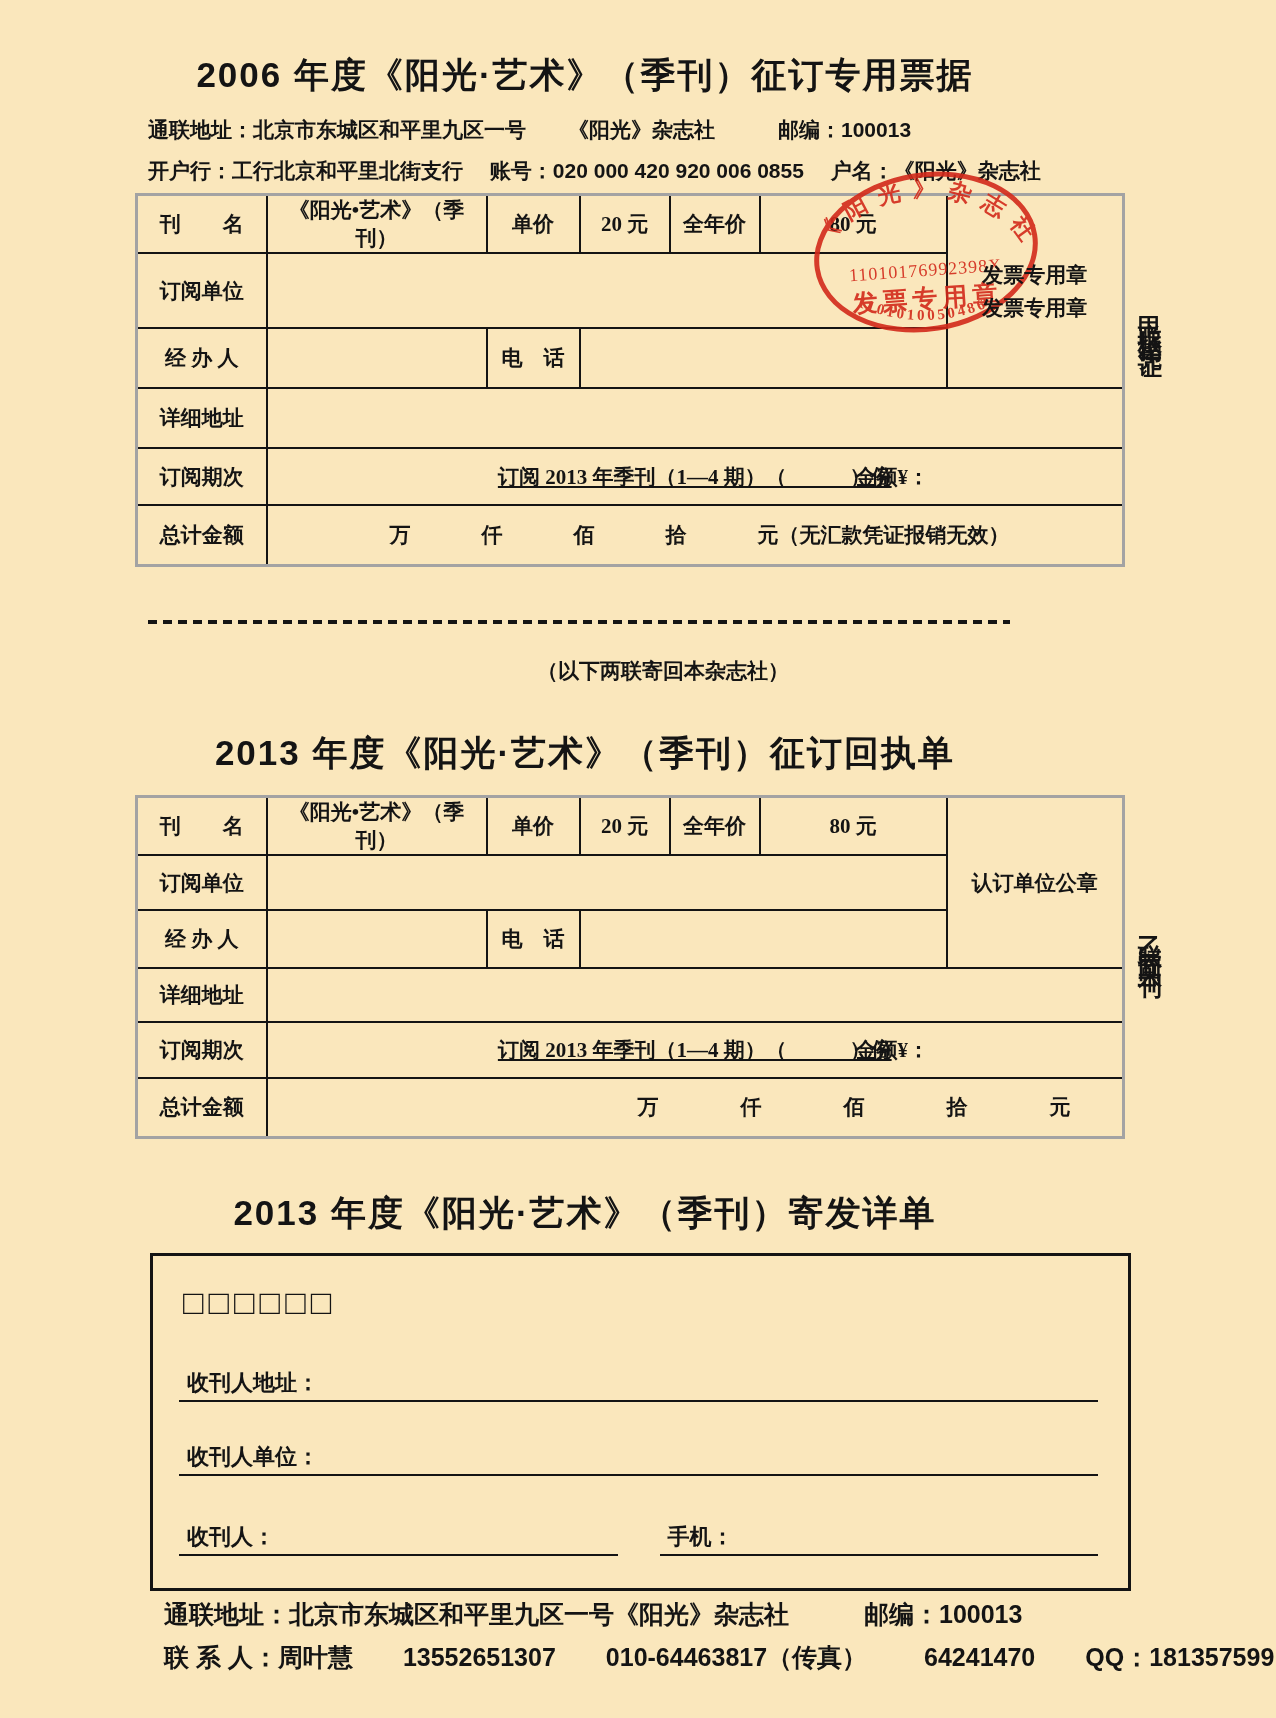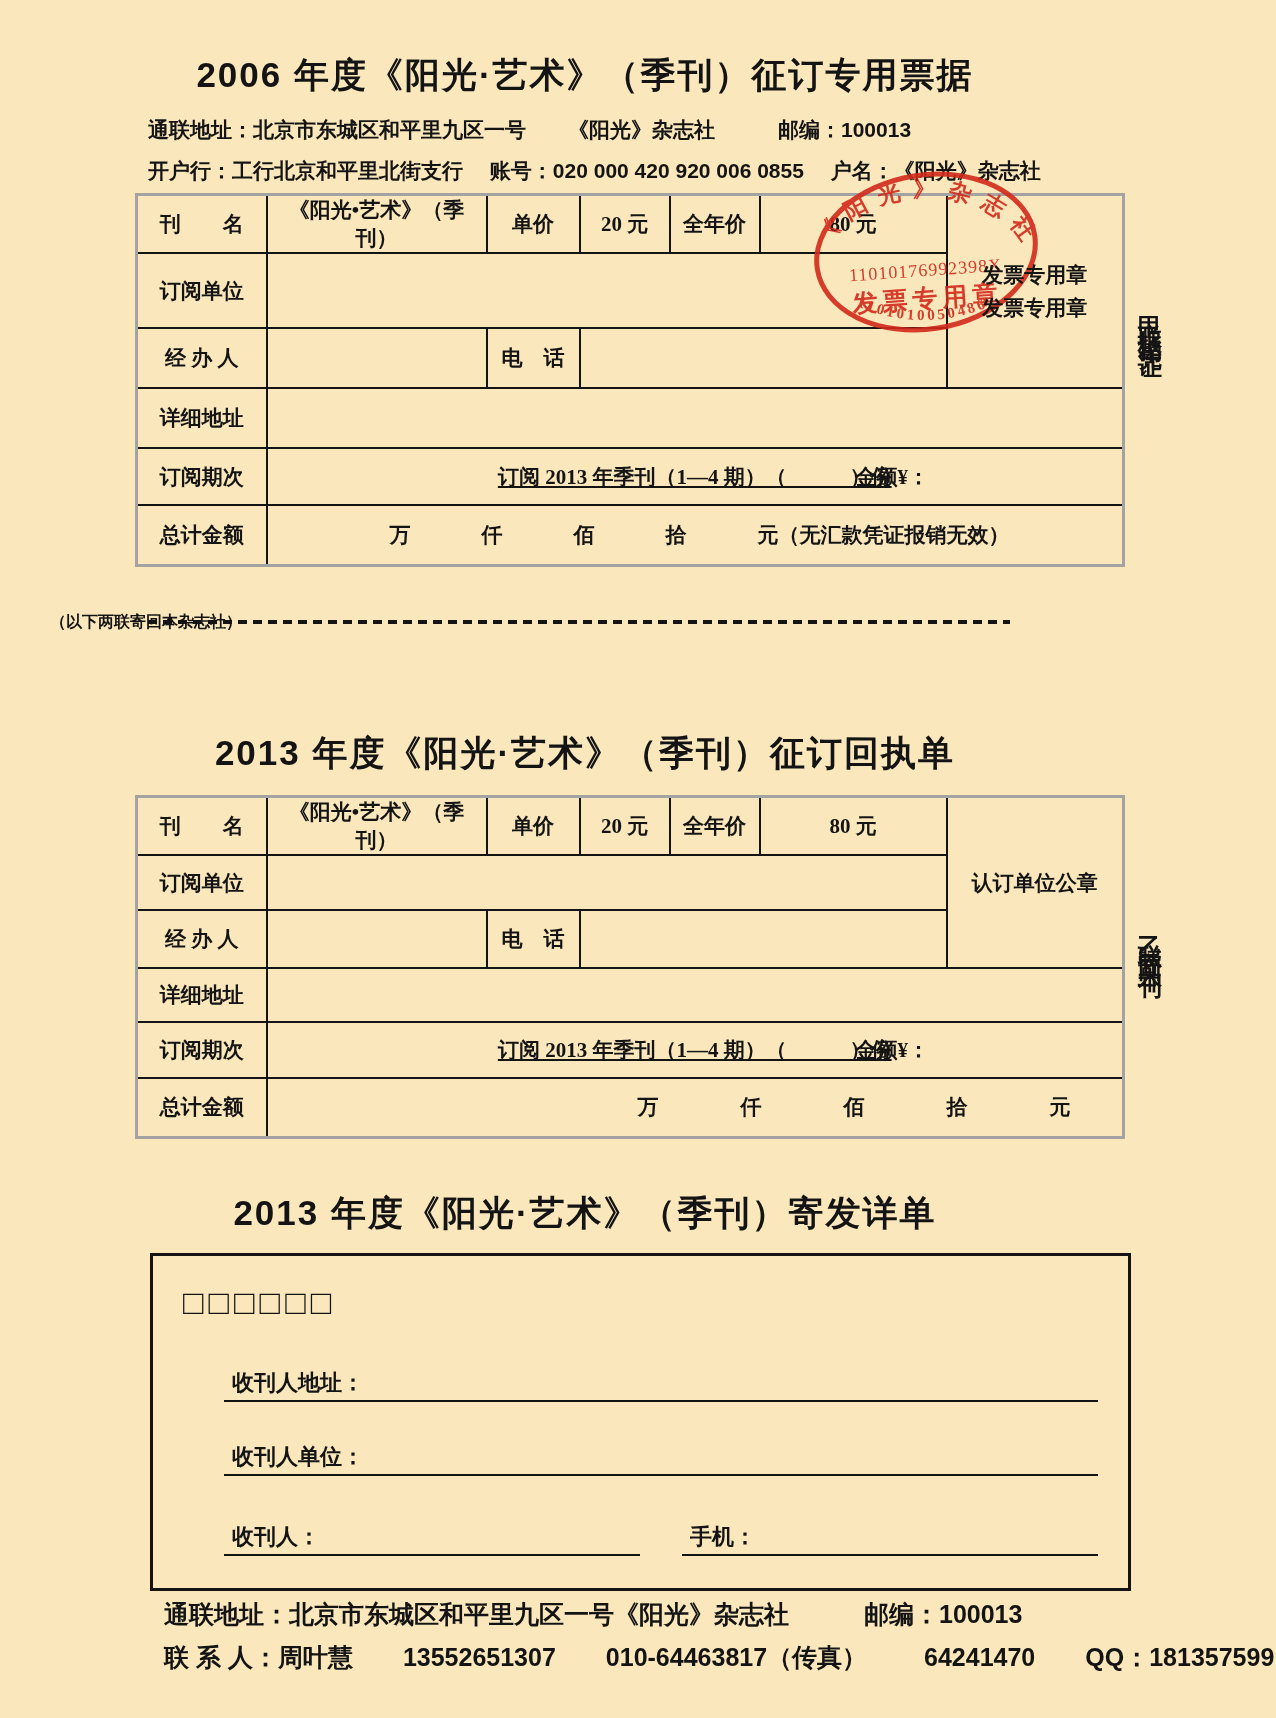--- a/index.html
+++ b/index.html
@@ -50,39 +50,39 @@
   .side-label{
     left:1134px;writing-mode:vertical-rl;
     font-size:24px;letter-spacing:8px;font-weight:600;
   }
   
   .dash-line{
     top:620px;left:148px;width:862px;height:4px;
     background:repeating-linear-gradient(90deg,#141414 0 9px,transparent 9px 15px);
   }
   .divider-note{
-    top:612px;left:50px;width:1226px;text-align:left;
-    font-size:16px;font-weight:bold;
+    top:657px;left:50px;width:1226px;text-align:center;
+    font-size:21px;font-weight:bold;
     font-family:"Liberation Sans", sans-serif;
   }
   
   .stamp{left:806px;top:164px;z-index:5;pointer-events:none;opacity:.9;}
   
   .mail-box{
     top:1253px;left:150px;width:975px;height:332px;
     border:3px solid #141414;
   }
   .postal{
     position:absolute;top:28px;left:30px;
     font-size:34px;font-weight:600;letter-spacing:5px;
   }
   .fill-row{
     position:absolute;left:26px;right:30px;height:42px;
     border-bottom:2px solid #141414;
-    display:flex;align-items:flex-end;margin-left:45px;
+    display:flex;align-items:flex-end;
   }
   .fill-row .flabel{
     font-size:22px;font-weight:bold;padding:0 2px 2px 8px;white-space:nowrap;
   }
   .fill-row.addr{top:102px;}
   .fill-row.org{top:176px;}
   .fill-row.last{top:258px;border-bottom:none;display:flex;gap:42px;justify-content:center;}
   .fill-row.last .seg{
     flex:1;border-bottom:2px solid #141414;
     display:flex;align-items:flex-end;height:42px;

